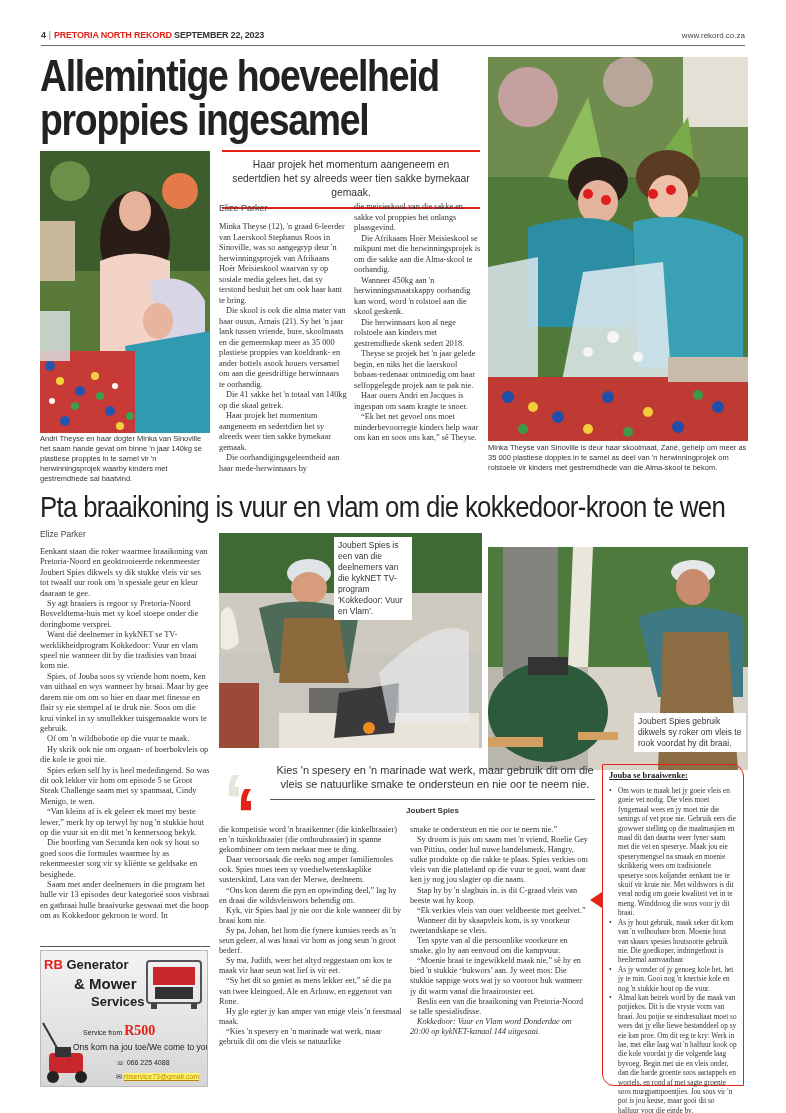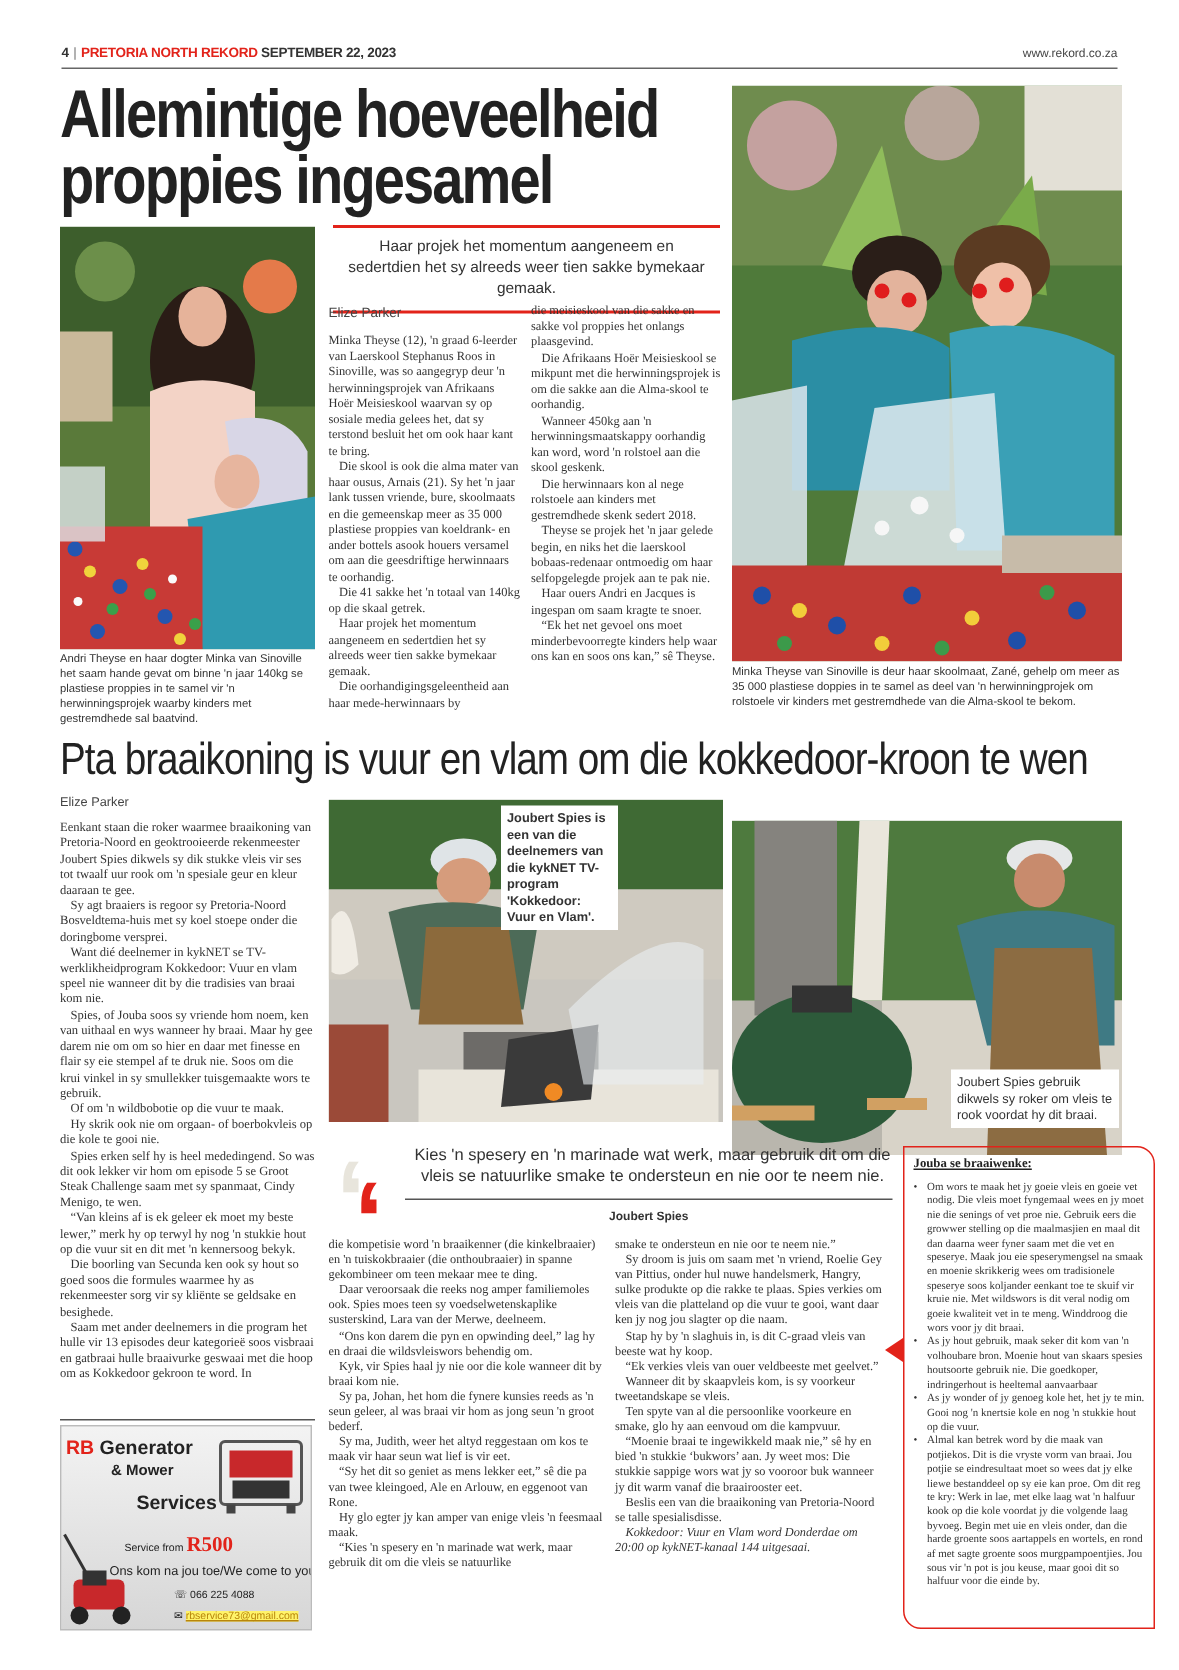--- a/index.html
+++ b/index.html
@@ -18,21 +18,21 @@
   .byline { font-family:"Liberation Sans", sans-serif; font-size:9px; color:#444; }
   .col { font-size:8.3px; line-height:10.5px; color:#333; text-align:left; }
   .col p { text-indent:7px; }
   .col p:first-child { text-indent:0; }
   .headline2 { left:40px; top:490px; font-family:"Liberation Sans", sans-serif; font-size:30px; line-height:34px; color:#222; letter-spacing:-0.8px; transform:scaleX(0.86); transform-origin:left top; white-space:nowrap; }
   .inset-cap { background:#fff; font-family:"Liberation Sans", sans-serif; font-size:8.5px; line-height:11px; color:#333; padding:3px 4px; }
   .qmark { font-family:"Liberation Sans", sans-serif; font-weight:bold; font-size:72px; line-height:60px; }
   .pq2 { left:270px; top:763px; width:330px; text-align:center; font-family:"Liberation Sans", sans-serif; font-size:11px; line-height:14px; color:#333; }
   .pq2-rule { left:270px; top:799px; width:325px; height:1px; background:#555; }
   .pq2-attr { left:270px; top:806px; width:325px; text-align:center; font-family:"Liberation Sans", sans-serif; font-size:8px; font-weight:bold; color:#333; }
-  .tipsbox { left:602px; top:764px; width:168px; height:322px; border:1.5px solid #e2231a; border-radius:0 12px 0 12px; padding:5px 6px 4px 6px; }
+  .tipsbox { left:602px; top:764px; width:142px; height:322px; border:1.5px solid #e2231a; border-radius:0 12px 0 12px; padding:5px 6px 4px 6px; }
   .tipsbox h4 { font-size:8.5px; font-weight:bold; text-decoration:underline; margin-bottom:6px; font-family:"Liberation Serif", serif; }
   .tipsbox ul { list-style:none; font-size:7.3px; line-height:9.4px; color:#333; }
   .tipsbox li { position:relative; padding-left:9px; }
   .tipsbox li::before { content:"•"; position:absolute; left:0; top:0; }
   .tipsbox-pointer { left:590px; top:892px; width:0; height:0; border-top:8px solid transparent; border-bottom:8px solid transparent; border-right:12px solid #e2231a; }
   .ad { left:40px; top:950px; width:168px; height:137px; border:1px solid #bbb; background:linear-gradient(180deg,#f3f3f3,#d6d6d6); overflow:hidden; font-family:"Liberation Sans", sans-serif; }
   .ad-line { position:absolute; font-weight:bold; color:#222; }
   .ad-rb { color:#e2231a; }
 </style>
 </head>
@@ -172,21 +172,21 @@
   <p>Hy skrik ook nie om orgaan- of boerbokvleis op die kole te gooi nie.</p>
   <p>Spies erken self hy is heel mededingend. So was dit ook lekker vir hom om episode 5 se Groot Steak Challenge saam met sy spanmaat, Cindy Menigo, te wen.</p>
   <p>“Van kleins af is ek geleer ek moet my beste lewer,” merk hy op terwyl hy nog 'n stukkie hout op die vuur sit en dit met 'n kennersoog bekyk.</p>
   <p>Die boorling van Secunda ken ook sy hout so goed soos die formules waarmee hy as rekenmeester sorg vir sy kliënte se geldsake en besighede.</p>
   <p>Saam met ander deelnemers in die program het hulle vir 13 episodes deur kategorieë soos visbraai en gatbraai hulle braaivurke geswaai met die hoop om as Kokkedoor gekroon te word. In</p>
 </div>
 <div class="abs" style="left:40px;top:946px;width:170px;height:1px;background:#555;"></div>
 
 <div class="abs ad">
   <div class="ad-line" style="left:3px;top:6px;font-size:13px;"><span class="ad-rb">RB</span> <span>Generator</span></div>
-  <div class="ad-line" style="left:33px;top:24px;font-size:10px;">&amp; Mower</div>
+  <div class="ad-line" style="left:33px;top:24px;font-size:15px;">&amp; Mower</div>
   <div class="ad-line" style="left:50px;top:43px;font-size:13px;">Services</div>
   <svg class="abs" style="left:102px;top:4px;" width="62" height="58" viewBox="0 0 62 58">
     <rect x="4" y="6" width="54" height="42" rx="3" fill="none" stroke="#555" stroke-width="2"></rect>
     <rect x="10" y="12" width="42" height="18" fill="#c8282b"></rect>
     <rect x="12" y="32" width="38" height="12" fill="#333"></rect>
     <rect x="8" y="48" width="6" height="6" fill="#444"></rect>
       <rect x="48" y="48" width="6" height="6" fill="#444"></rect>
   </svg>
   <svg class="abs" style="left:0px;top:70px;" width="48" height="66" viewBox="0 0 48 66">
     <line x1="2" y1="2" x2="20" y2="34" stroke="#333" stroke-width="2"></line>
@@ -197,21 +197,21 @@
   </svg>
   <div class="ad-line" style="left:42px;top:72px;font-size:7px;font-weight:normal;">
     <span>Service from</span>
     <span style="color:#e2231a;font-weight:bold;font-size:14px;font-family:Liberation Serif, serif;">R500</span>
   </div>
   <div class="ad-line" style="left:32px;top:91px;font-size:8.5px;font-weight:normal;white-space:nowrap;">Ons kom na jou toe/We come to you</div>
   <div class="ad-line" style="left:75px;top:108px;font-size:7px;font-weight:normal;"><span>☏</span> <span>066 225 4088</span></div>
   <div class="ad-line" style="left:75px;top:122px;font-size:7px;font-weight:normal;"><span>✉</span> <span style="color:#b8860b;text-decoration:underline;background:#fff36a;">rbservice73@gmail.com</span></div>
 </div>
 
-<div class="abs photo" style="left:219px;top:533px;width:263px;height:215px;font-weight:bold;">
+<div class="abs photo" style="left:219px;top:533px;width:263px;height:215px;">
   <svg width="263" height="215" viewBox="0 0 263 215">
     <rect width="263" height="215" fill="#c9c6bf"></rect>
     <rect x="0" y="0" width="263" height="60" fill="#3f6a34"></rect>
     <rect x="0" y="60" width="263" height="60" fill="#cfcac0"></rect>
     <rect x="0" y="150" width="40" height="65" fill="#9b4a38"></rect>
     <path d="M2 80 Q15 60 20 110 Q10 120 2 115 Z" fill="#f0ece4"></path>
     <ellipse cx="90" cy="40" rx="22" ry="14" fill="#dfe4e7"></ellipse>
     <ellipse cx="90" cy="55" rx="18" ry="16" fill="#d69c7c"></ellipse>
     <path d="M40 75 Q90 60 140 80 L130 140 L55 140 Z" fill="#4d6b58"></path>
     <path d="M65 85 L120 85 L130 150 L60 150 Z" fill="#8c6a3c"></path>

